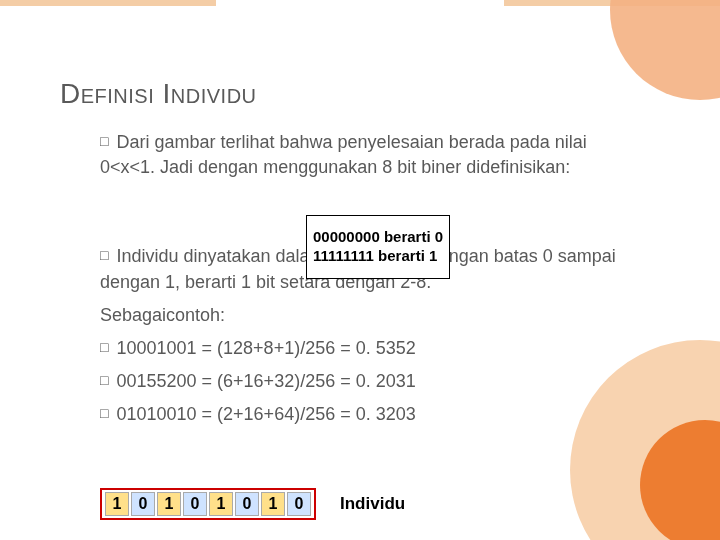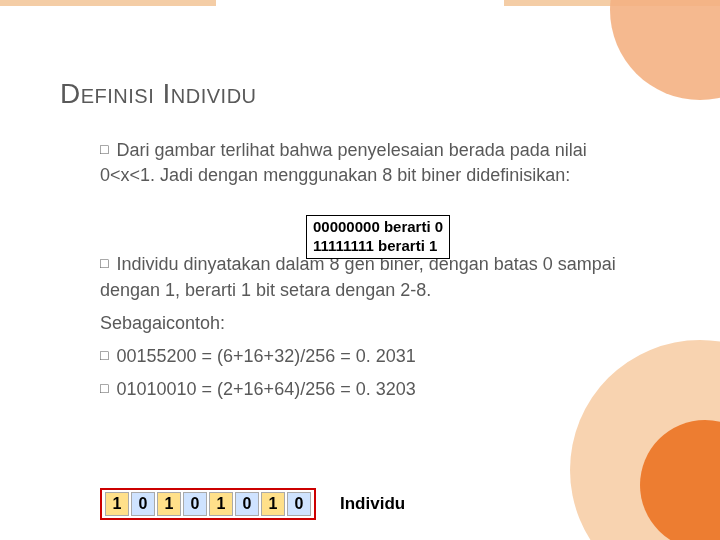--- a/index.html
+++ b/index.html
@@ -1,23 +1,23 @@
 <!DOCTYPE html>
 <html><head>
 <meta charset="utf-8">
 <style>
   html,body{margin:0;padding:0}
   body{width:720px;height:540px;background:#fff;font-family:Arial,Helvetica,sans-serif;color:#595959;position:relative;overflow:hidden}
   .slide{position:absolute;inset:0}
   .title{position:absolute;left:60px;top:78px;font-size:28px;letter-spacing:.5px;font-variant:small-caps}
-  .body{position:absolute;left:100px;top:138px;width:530px;font-size:18px;line-height:1.4}
+  .body{position:absolute;left:100px;top:130px;width:530px;font-size:18px;line-height:1.4}
   .block{margin-bottom:8px}
   .bullet::before{content:"\25A1";font-size:14px;margin-right:8px;position:relative;top:-2px;color:#595959}
   .bullet{display:block}
-  .berarti-box{position:absolute;left:306px;top:215px;background:#fff;border:1px solid #000;padding:2px 6px;font-size:15px;font-weight:bold;color:#000;line-height:1.25}
+  .berarti-box{position:absolute;left:306px;top:215px;background:#fff;border:1px solid #000;padding:12px 6px;font-size:15px;font-weight:bold;color:#000;line-height:1.25}
   .individu-fig{position:absolute;left:100px;top:488px;display:flex;align-items:center}
   .bits{display:flex;border:2px solid #c00;padding:2px}
   .bit{width:22px;height:22px;line-height:22px;text-align:center;font-weight:bold;font-size:16px;background:#ffe08a;border:1px solid #aaa;margin:0 1px;color:#000}
   .bit.blue{background:#cfe3ff}
   .ind-label{margin-left:24px;font-weight:bold;color:#000;font-size:17px}
   .dec-top{position:absolute;top:0;left:0;right:0;display:flex}
   .dec-top .bar{height:6px}
   .b1{flex:3;background:#f4cda6}
   .b2{flex:4;background:#fff}
   .b3{flex:3;background:#f4cda6}
@@ -44,20 +44,23 @@
   <div class="body">
     <div class="block">
       <span class="bullet"><span>Dari</span><span> gambar terlihat bahwa penyelesaian berada pada nilai 0&lt;x&lt;1. Jadi dengan menggunakan 8 bit biner didefinisikan:</span></span>
     </div>
     <div style="height:56px"></div>
     <div class="block">
       <span class="bullet"><span>Individu</span><span> dinyatakan dalam 8 gen biner, dengan batas 0 sampai dengan 1, berarti 1 bit setara dengan 2-8.</span></span>
     </div>
     <div class="block">Sebagaicontoh:</div>
     <div class="block">
+      <span class="bullet"><span>10001001</span><span> = (128+8+1)/256 = 0. 5352</span></span>
+    </div>
+    <div class="block">
       <span class="bullet"><span>00155200</span><span> = (6+16+32)/256 = 0. 2031</span></span>
     </div>
     <div class="block">
       <span class="bullet"><span>01010010</span><span> = (2+16+64)/256 = 0. 3203</span></span>
     </div>
   </div>
 
   <div class="berarti-box">
     <div>00000000 berarti 0</div>
     <div>11111111 berarti 1</div>

